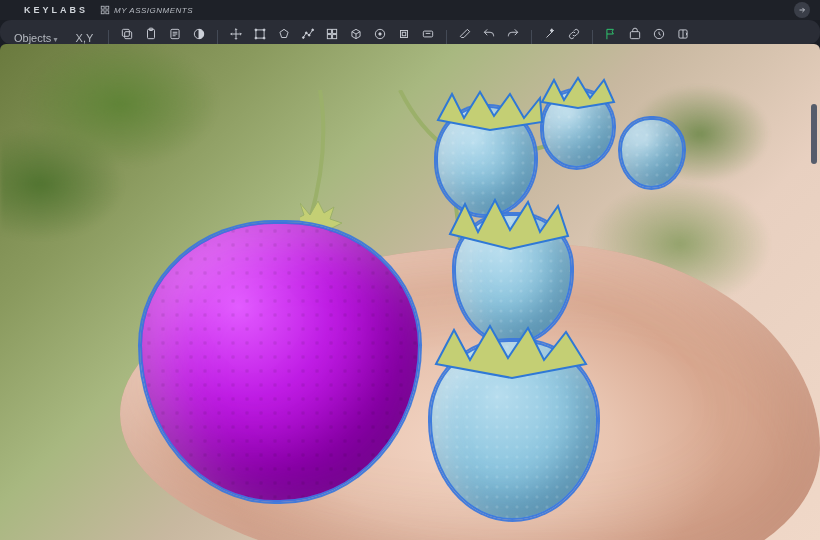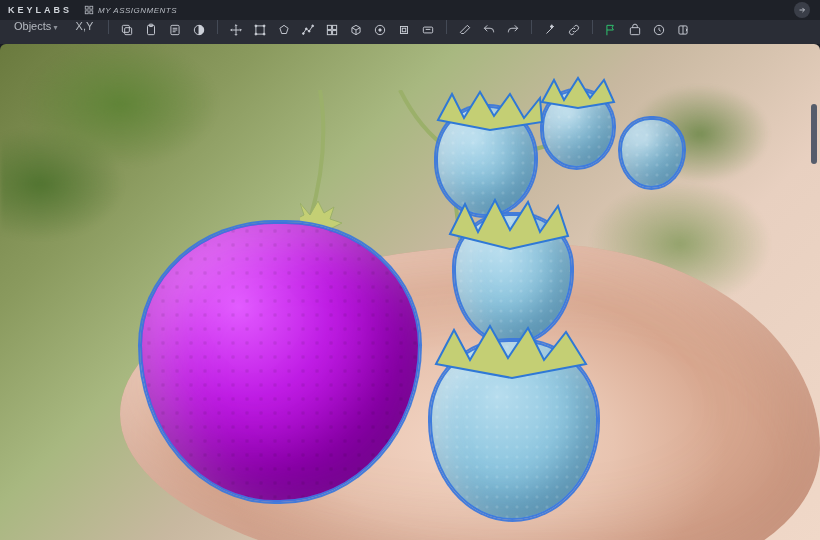--- a/index.html
+++ b/index.html
@@ -8,38 +8,39 @@
     font-family: -apple-system, BlinkMacSystemFont, "Segoe UI", sans-serif;
     background: #1a1d24;
     overflow: hidden;
     position: relative;
   }
   .top-bar {
     height: 20px;
     background: #1e2128;
     display: flex;
     align-items: center;
-    padding: 0 8px;
+    padding: 0 24px;
     color: #b5b9c0;
     font-size: 9px;
     letter-spacing: 1px;
     justify-content: space-between;
   }
   .top-bar-left { display: flex; align-items: center; gap: 12px; }
   .brand { font-weight: 600; letter-spacing: 3px; color: #d0d4da; }
   .assignments { display: flex; align-items: center; gap: 4px; font-size: 8px; letter-spacing: 0.5px; cursor: pointer; font-style: italic; }
   .toolbar {
     height: 24px;
     background: #2a2d36;
     display: flex;
-    align-items: flex-start;
+    align-items: flex-end;
     padding: 0 6px;
     gap: 2px;
     color: #b5b9c0;
     font-size: 11px;
+    border-radius: 11px;
   }
   .toolbar .text-item { padding: 0 8px; cursor: pointer; }
   .toolbar .drop::after { content: " ▾"; font-size: 8px; opacity: 0.7; }
   .tool-btn {
     width: 22px; height: 20px;
     display: flex; align-items: center; justify-content: center;
     border-radius: 3px;
     cursor: pointer;
     color: #ccd0d8;
   }

